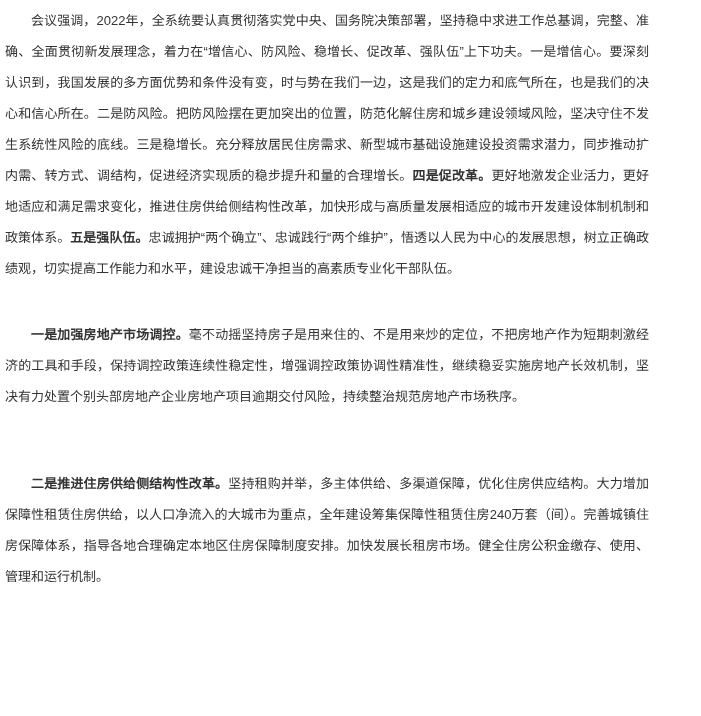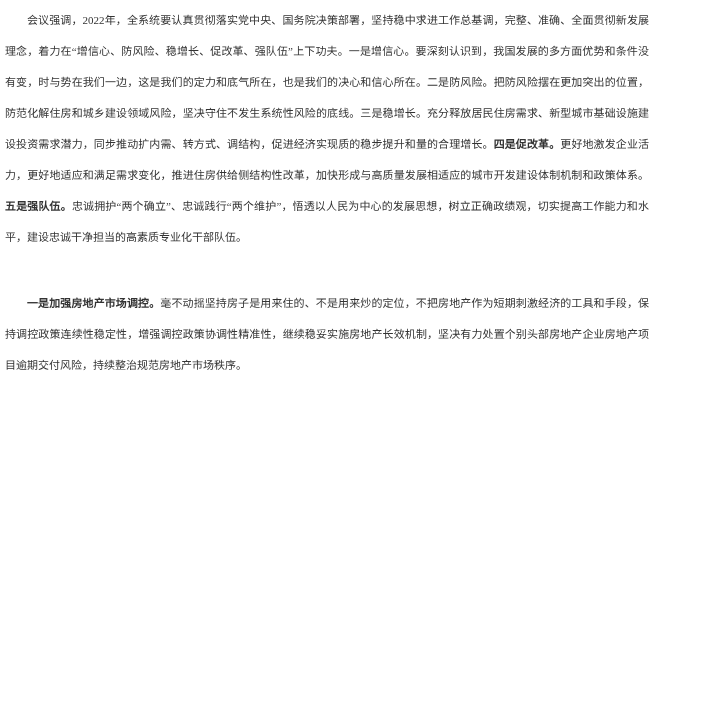--- a/index.html
+++ b/index.html
@@ -11,22 +11,22 @@
     width: 701px;
     height: 716px;
     background: #ffffff;
     overflow: hidden;
     box-sizing: border-box;
   }
   .doc {
     box-sizing: border-box;
     width: 659px;
     padding: 5px 10px 0 5px;
-    font-family: Liberation Serif, serif;
-    font-size: 11px;
+    font-family: Liberation Sans, sans-serif;
+    font-size: 13px;
     line-height: 31px;
     color: #333333;
     text-align: justify;
     text-justify: inter-ideograph;
     word-break: break-all;
   }
   .para {
     margin: 0;
     text-indent: 2em;
   }
@@ -43,15 +43,16 @@
 <body>
 
 <div class="page">
   <main class="doc">
 
     <p class="para p1"><span>会议强调，2022年，全系统要认真贯彻落实党中央、国务院决策部署，坚持稳中求进工作总基调，完整、准确、全面贯彻新发展理念，着力在“增信心、防风险、稳增长、促改革、强队伍”上下功夫。一是增信心。要深刻认识到，我国发展的多方面优势和条件没有变，时与势在我们一边，这是我们的定力和底气所在，也是我们的决心和信心所在。二是防风险。把防风险摆在更加突出的位置，防范化解住房和城乡建设领域风险，坚决守住不发生系统性风险的底线。三是稳增长。充分释放居民住房需求、新型城市基础设施建设投资需求潜力，同步推动扩内需、转方式、调结构，促进经济实现质的稳步提升和量的合理增长。</span><strong class="bold-run">四是促改革。</strong><span>更好地激发企业活力，更好地适应和满足需求变化，推进住房供给侧结构性改革，加快形成与高质量发展相适应的城市开发建设体制机制和政策体系。</span><strong class="bold-run">五是强队伍。</strong><span>忠诚拥护“两个确立”、忠诚践行“两个维护”，悟透以人民为中心的发展思想，树立正确政绩观，切实提高工作能力和水平，建设忠诚干净担当的高素质专业化干部队伍。</span></p>
 
 
     <p class="para p3"><strong class="bold-run">一是加强房地产市场调控。</strong><span>毫不动摇坚持房子是用来住的、不是用来炒的定位，不把房地产作为短期刺激经济的工具和手段，保持调控政策连续性稳定性，增强调控政策协调性精准性，继续稳妥实施房地产长效机制，坚决有力处置个别头部房地产企业房地产项目逾期交付风险，持续整治规范房地产市场秩序。</span></p>
 
+    <p class="para p4"><strong class="bold-run">二是推进住房供给侧结构性改革。</strong><span>坚持租购并举，多主体供给、多渠道保障，优化住房供应结构。大力增加保障性租赁住房供给，以人口净流入的大城市为重点，全年建设筹集保障性租赁住房240万套（间）。完善城镇住房保障体系，指导各地合理确定本地区住房保障制度安排。加快发展长租房市场。健全住房公积金缴存、使用、管理和运行机制。</span></p>
 
   </main>
 </div>
 
 </body></html>

